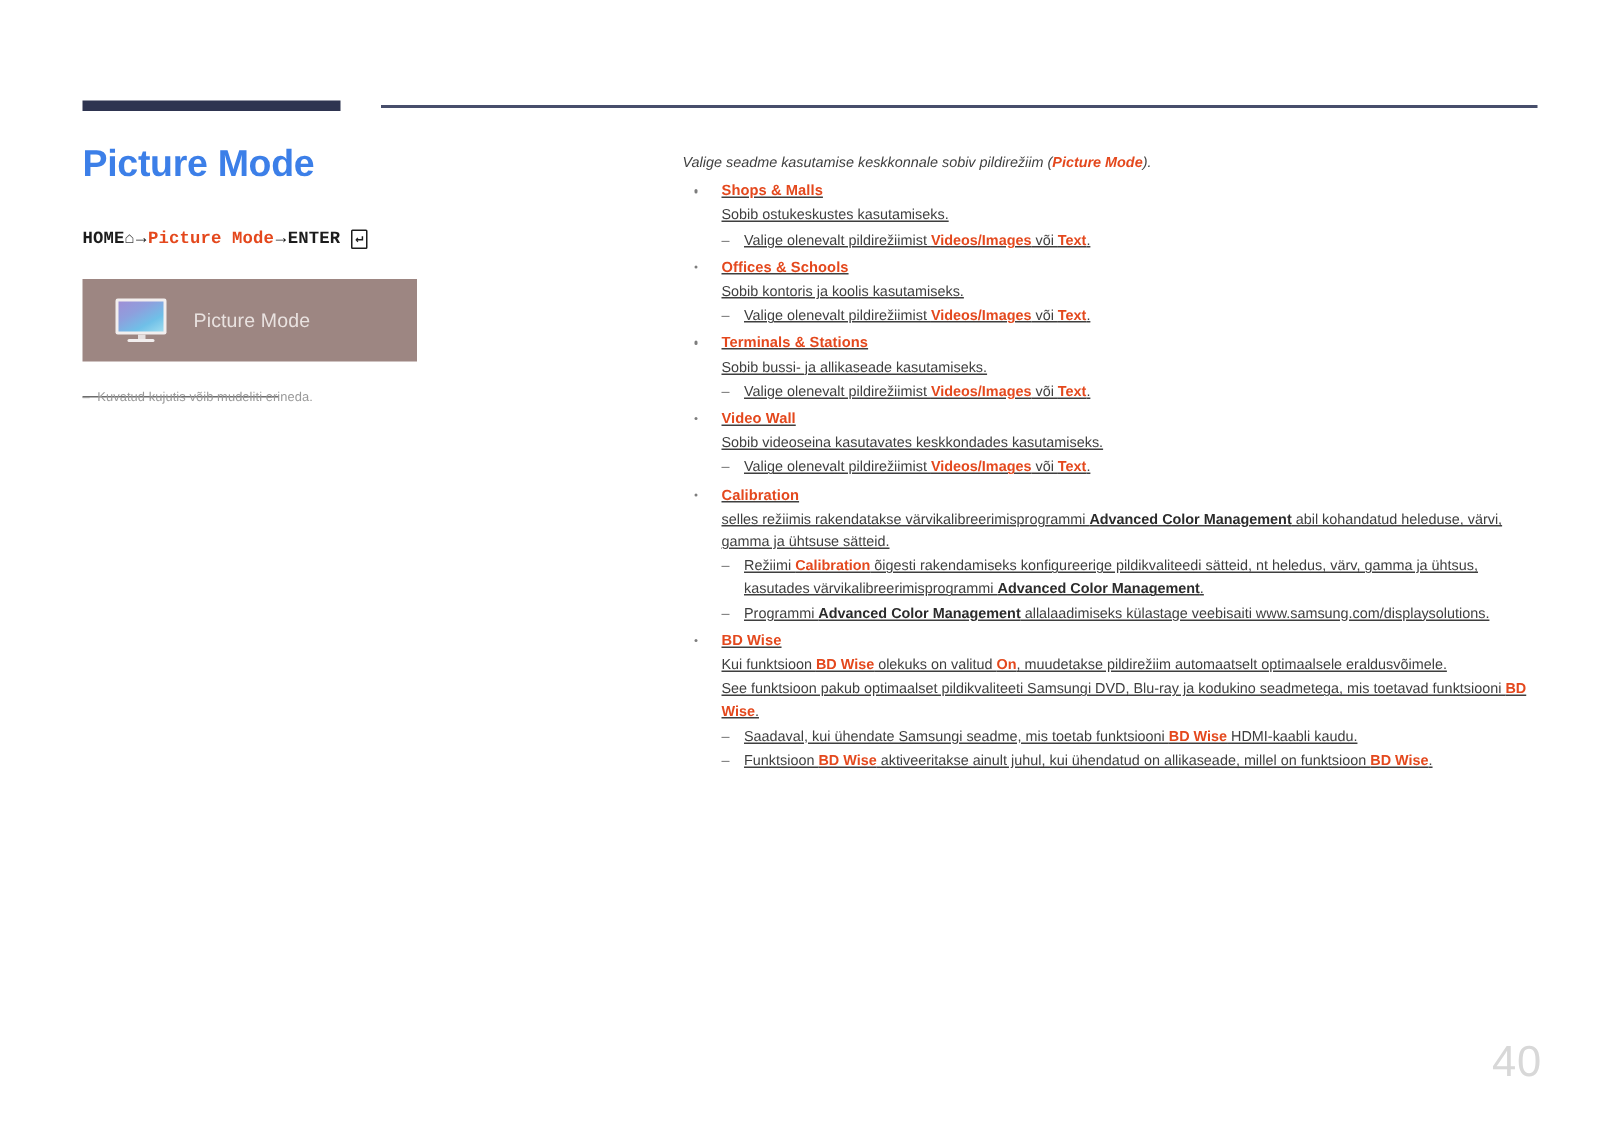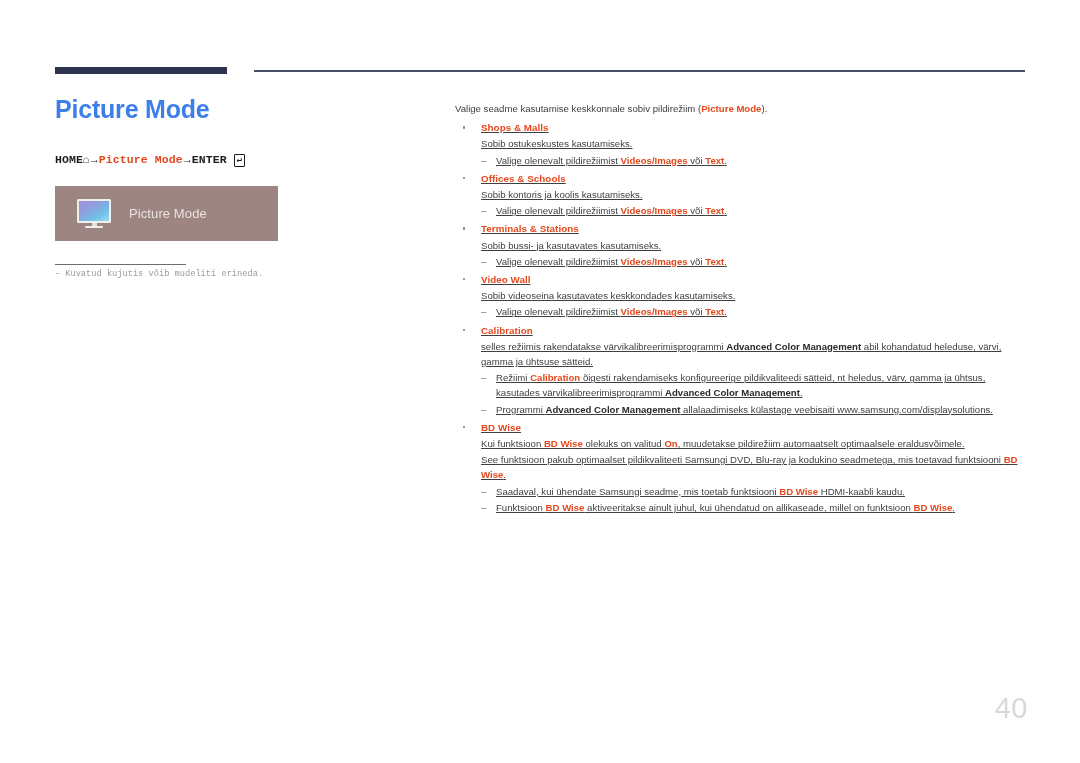--- a/index.html
+++ b/index.html
@@ -134,40 +134,39 @@
     position: absolute;
     left: 55px;
     top: 264px;
     width: 131px;
     height: 1px;
     background: #6d6d6d;
   }
   .note-text {
     position: absolute;
     left: 55px;
-    top: 269px;
+    top: 259px;
     font-size: 8.6px;
     color: #9a9a9a;
     letter-spacing: 0.05px;
     white-space: nowrap;
-    font-family: Liberation Mono, monospace;
   }
   .note-text .dash { padding-right: 5px; }
 
   
   .right-col {
     position: absolute;
     left: 455px;
     top: 101px;
     width: 572px;
     font-size: 9.6px;
     line-height: 15.2px;
     color: #3f3f3f;
   }
-  .intro { margin-bottom: 4px; }
+  .intro { margin-bottom: 4px; font-style: italic; }
 
   .b1 {
     position: relative;
     padding-left: 26px;
     margin-top: 3px;
     text-decoration: underline;
   }
   .b1 > .dot {
     position: absolute;
     left: 8px;
@@ -265,21 +264,21 @@
     <div class="b1-body">Sobib kontoris ja koolis kasutamiseks.</div>
     <div class="b2">
       <span class="dash">‒</span>
       <span>Valige olenevalt pildirežiimist </span><span class="accent">Videos/Images</span><span> või </span><span class="accent">Text</span><span>.</span>
     </div>
   </div>
 
   <div class="b1">
     <span class="dot"></span>
     <div class="b1-title">Terminals &amp; Stations</div>
-    <div class="b1-body">Sobib bussi- ja kasutavates kasutamiseks.</div>
+    <div class="b1-body">Sobib bussi- ja allikaseade kasutamiseks.</div>
     <div class="b2">
       <span class="dash">‒</span>
       <span>Valige olenevalt pildirežiimist </span><span class="accent">Videos/Images</span><span> või </span><span class="accent">Text</span><span>.</span>
     </div>
   </div>
 
   <div class="b1">
     <span class="dot"></span>
     <div class="b1-title">Video Wall</div>
     <div class="b1-body">Sobib videoseina kasutavates keskkondades kasutamiseks.</div>

